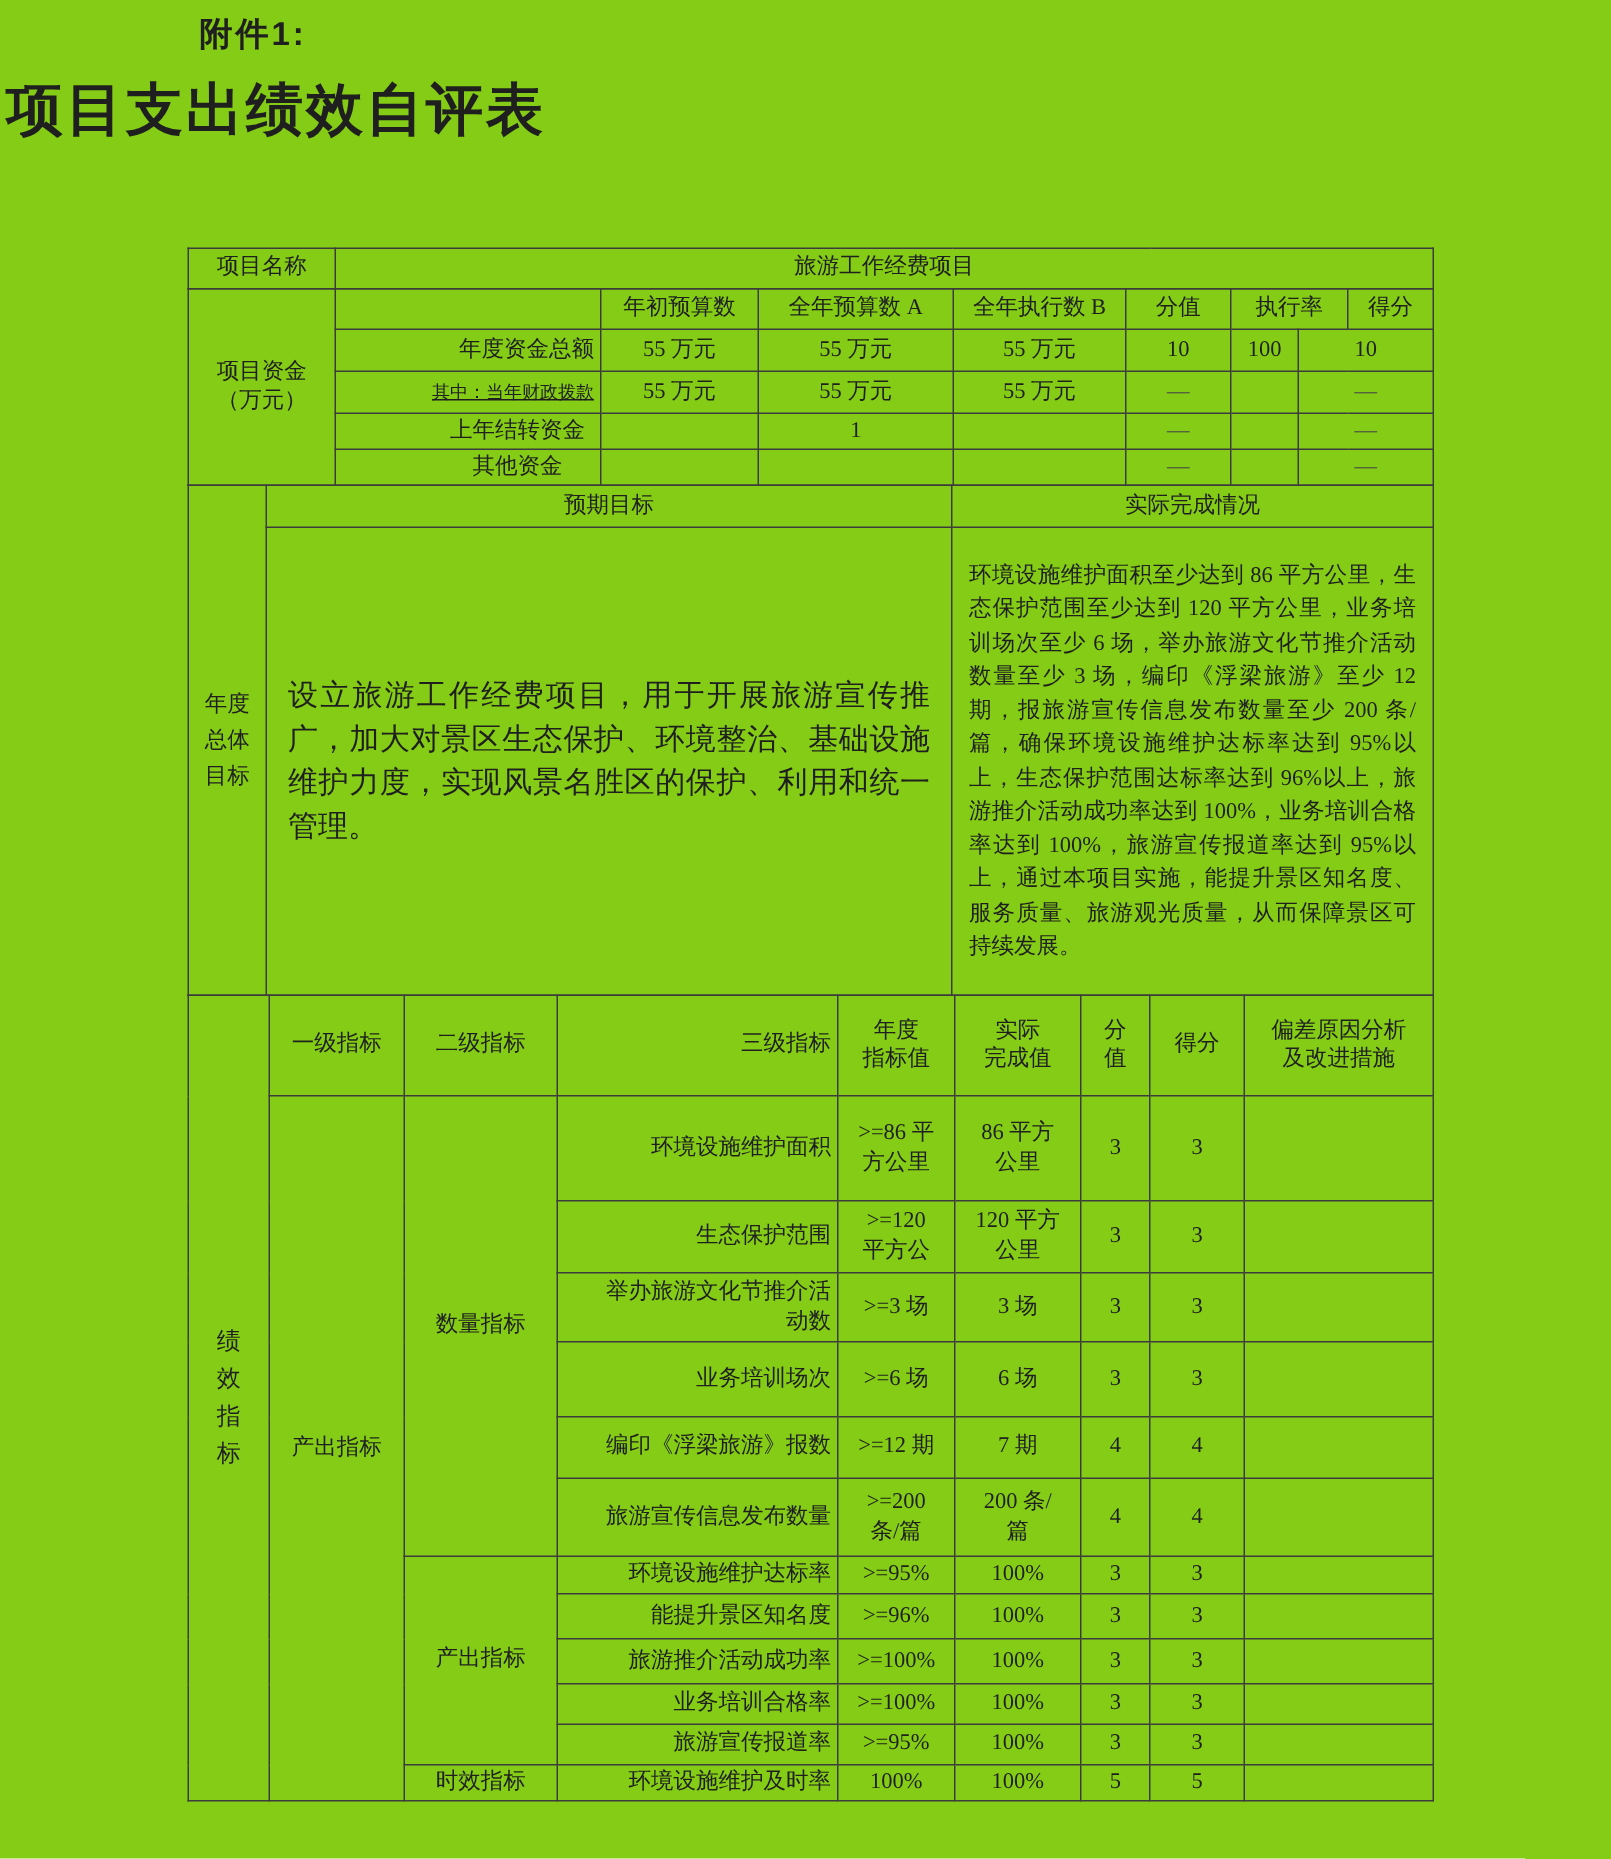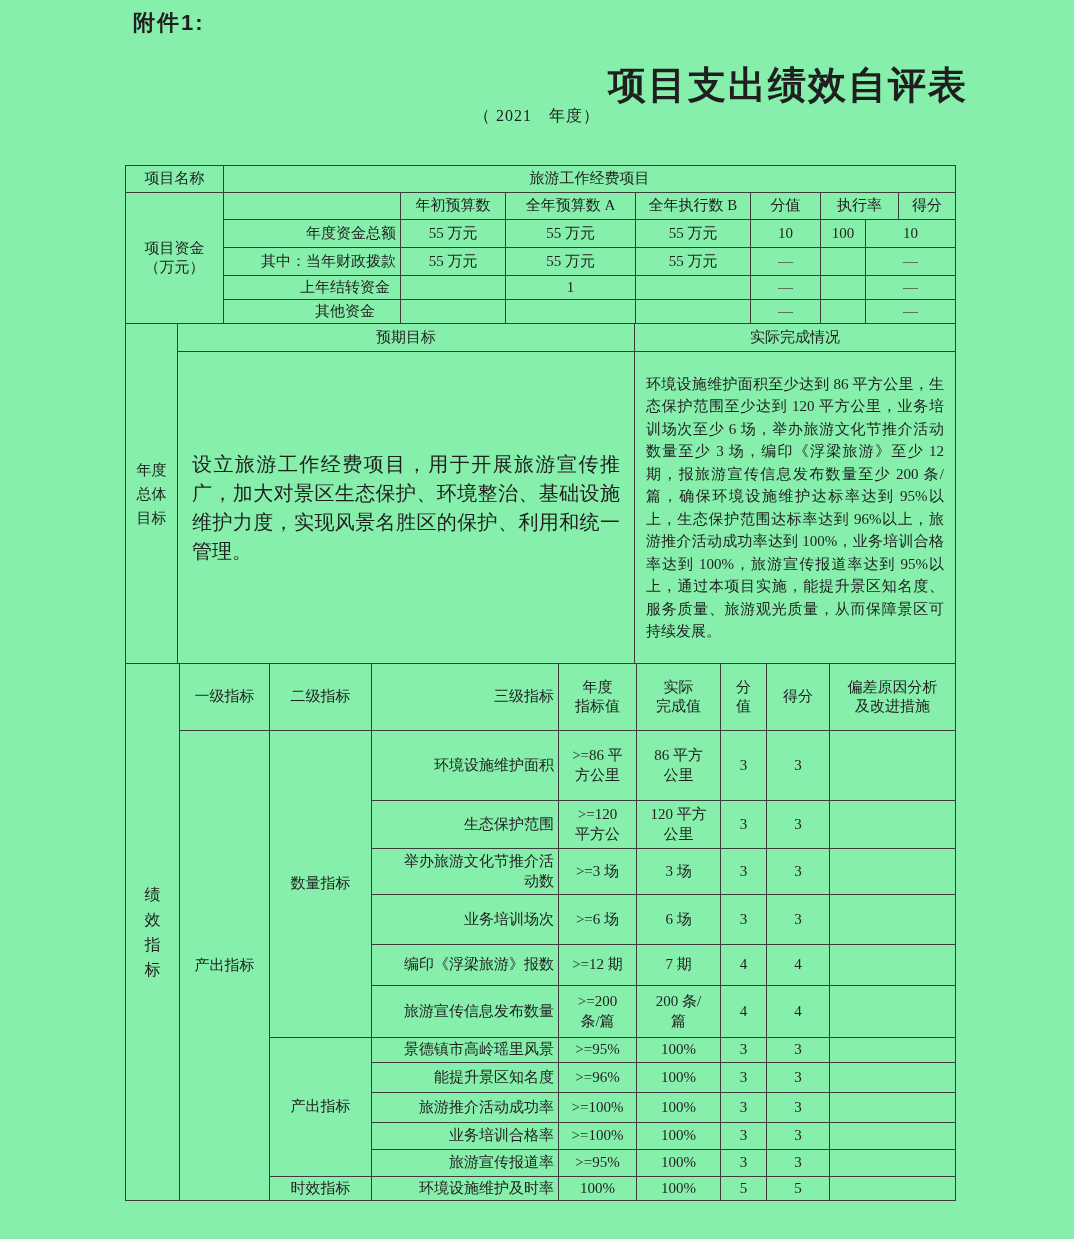--- a/index.html
+++ b/index.html
@@ -1,54 +1,53 @@
 <!DOCTYPE html>
 <html><head>
 <meta charset="utf-8">
 <style>
   html,body{margin:0;padding:0;background:#ffffff;}
   .page{
-    position:relative;width:1074px;height:1239px;overflow:hidden;background:#86efac;
+    position:relative;width:1074px;height:1239px;overflow:hidden;background:#84cc16;
     color:#1f1f1f;font-family:"Liberation Serif","DejaVu Serif",serif;
   }
   .attachment{
     position:absolute;left:133px;top:8px;font-size:22px;font-weight:bold;
     font-family:"Liberation Sans","DejaVu Sans",sans-serif;letter-spacing:2px;
   }
   .title{
-    position:absolute;left:0;top:44px;width:952px;margin:16px;text-align:right;
+    position:absolute;left:0;top:44px;width:952px;margin:4px;text-align:left;
     font-size:38px;font-weight:bold;letter-spacing:2px;
     font-family:"Liberation Sans","DejaVu Sans",sans-serif;
   }
   .subtitle{position:absolute;left:0;top:106px;width:1074px;text-align:center;font-size:16px;letter-spacing:1px;}
   .tablewrap{position:absolute;left:125px;top:133px;width:832px;}
   table{border-collapse:collapse;table-layout:fixed;width:830px;margin-top:32px;}
   .tablewrap table + table{margin-top:-1px;}
   td{
     border:1px solid #3c3c3c;text-align:center;vertical-align:middle;
     font-size:15px;line-height:1.3;padding:1px 4px;overflow:hidden;word-break:break-all;
   }
   .pre{white-space:pre-line;}
   .tleft{text-align:right;padding-left:8px;}
   .indent{padding-left:70px;}
   .vlabel{white-space:pre-line;line-height:25px;font-size:16px;}
   .goal-label{white-space:pre-line;line-height:24px;font-size:15px;}
   .goal-expected{font-size:20px;line-height:29px;padding:6px 14px;text-align:justify;vertical-align:middle;}
   .goal-actual{font-size:15px;line-height:22.5px;padding:6px 11px;text-align:justify;vertical-align:middle;}
-  .small{font-size:15px;}
+  .small{font-size:12px;text-decoration:underline;}
   .dash{color:#4a4a4a;}
 </style>
 </head>
 <body>
 
 <div class="page">
 
   <div class="attachment">附件1:</div>
   <h1 class="title">项目支出绩效自评表</h1>
-  <div class="subtitle">（ 2021　年度）</div>
 
   <div class="tablewrap">
 
     <table>
       <colgroup>
           <col style="width:98px">
           <col style="width:411px">
           <col style="width:132px">
           <col style="width:189px">
         </colgroup>
@@ -229,21 +228,21 @@
 条/篇</td>
         <td class="pre">200 条/
 篇</td>
         <td>4</td>
         <td>4</td>
         <td></td>
       </tr>
 
       <tr style="height:25px">
         <td rowspan="5">产出指标</td>
-        <td class="tleft">景德镇市高岭瑶里风景</td>
+        <td class="tleft">环境设施维护达标率</td>
         <td>&gt;=95%</td>
         <td>100%</td>
         <td>3</td>
         <td>3</td>
         <td></td>
       </tr>
       <tr style="height:30px">
         <td class="tleft">能提升景区知名度</td>
         <td>&gt;=96%</td>
         <td>100%</td>

